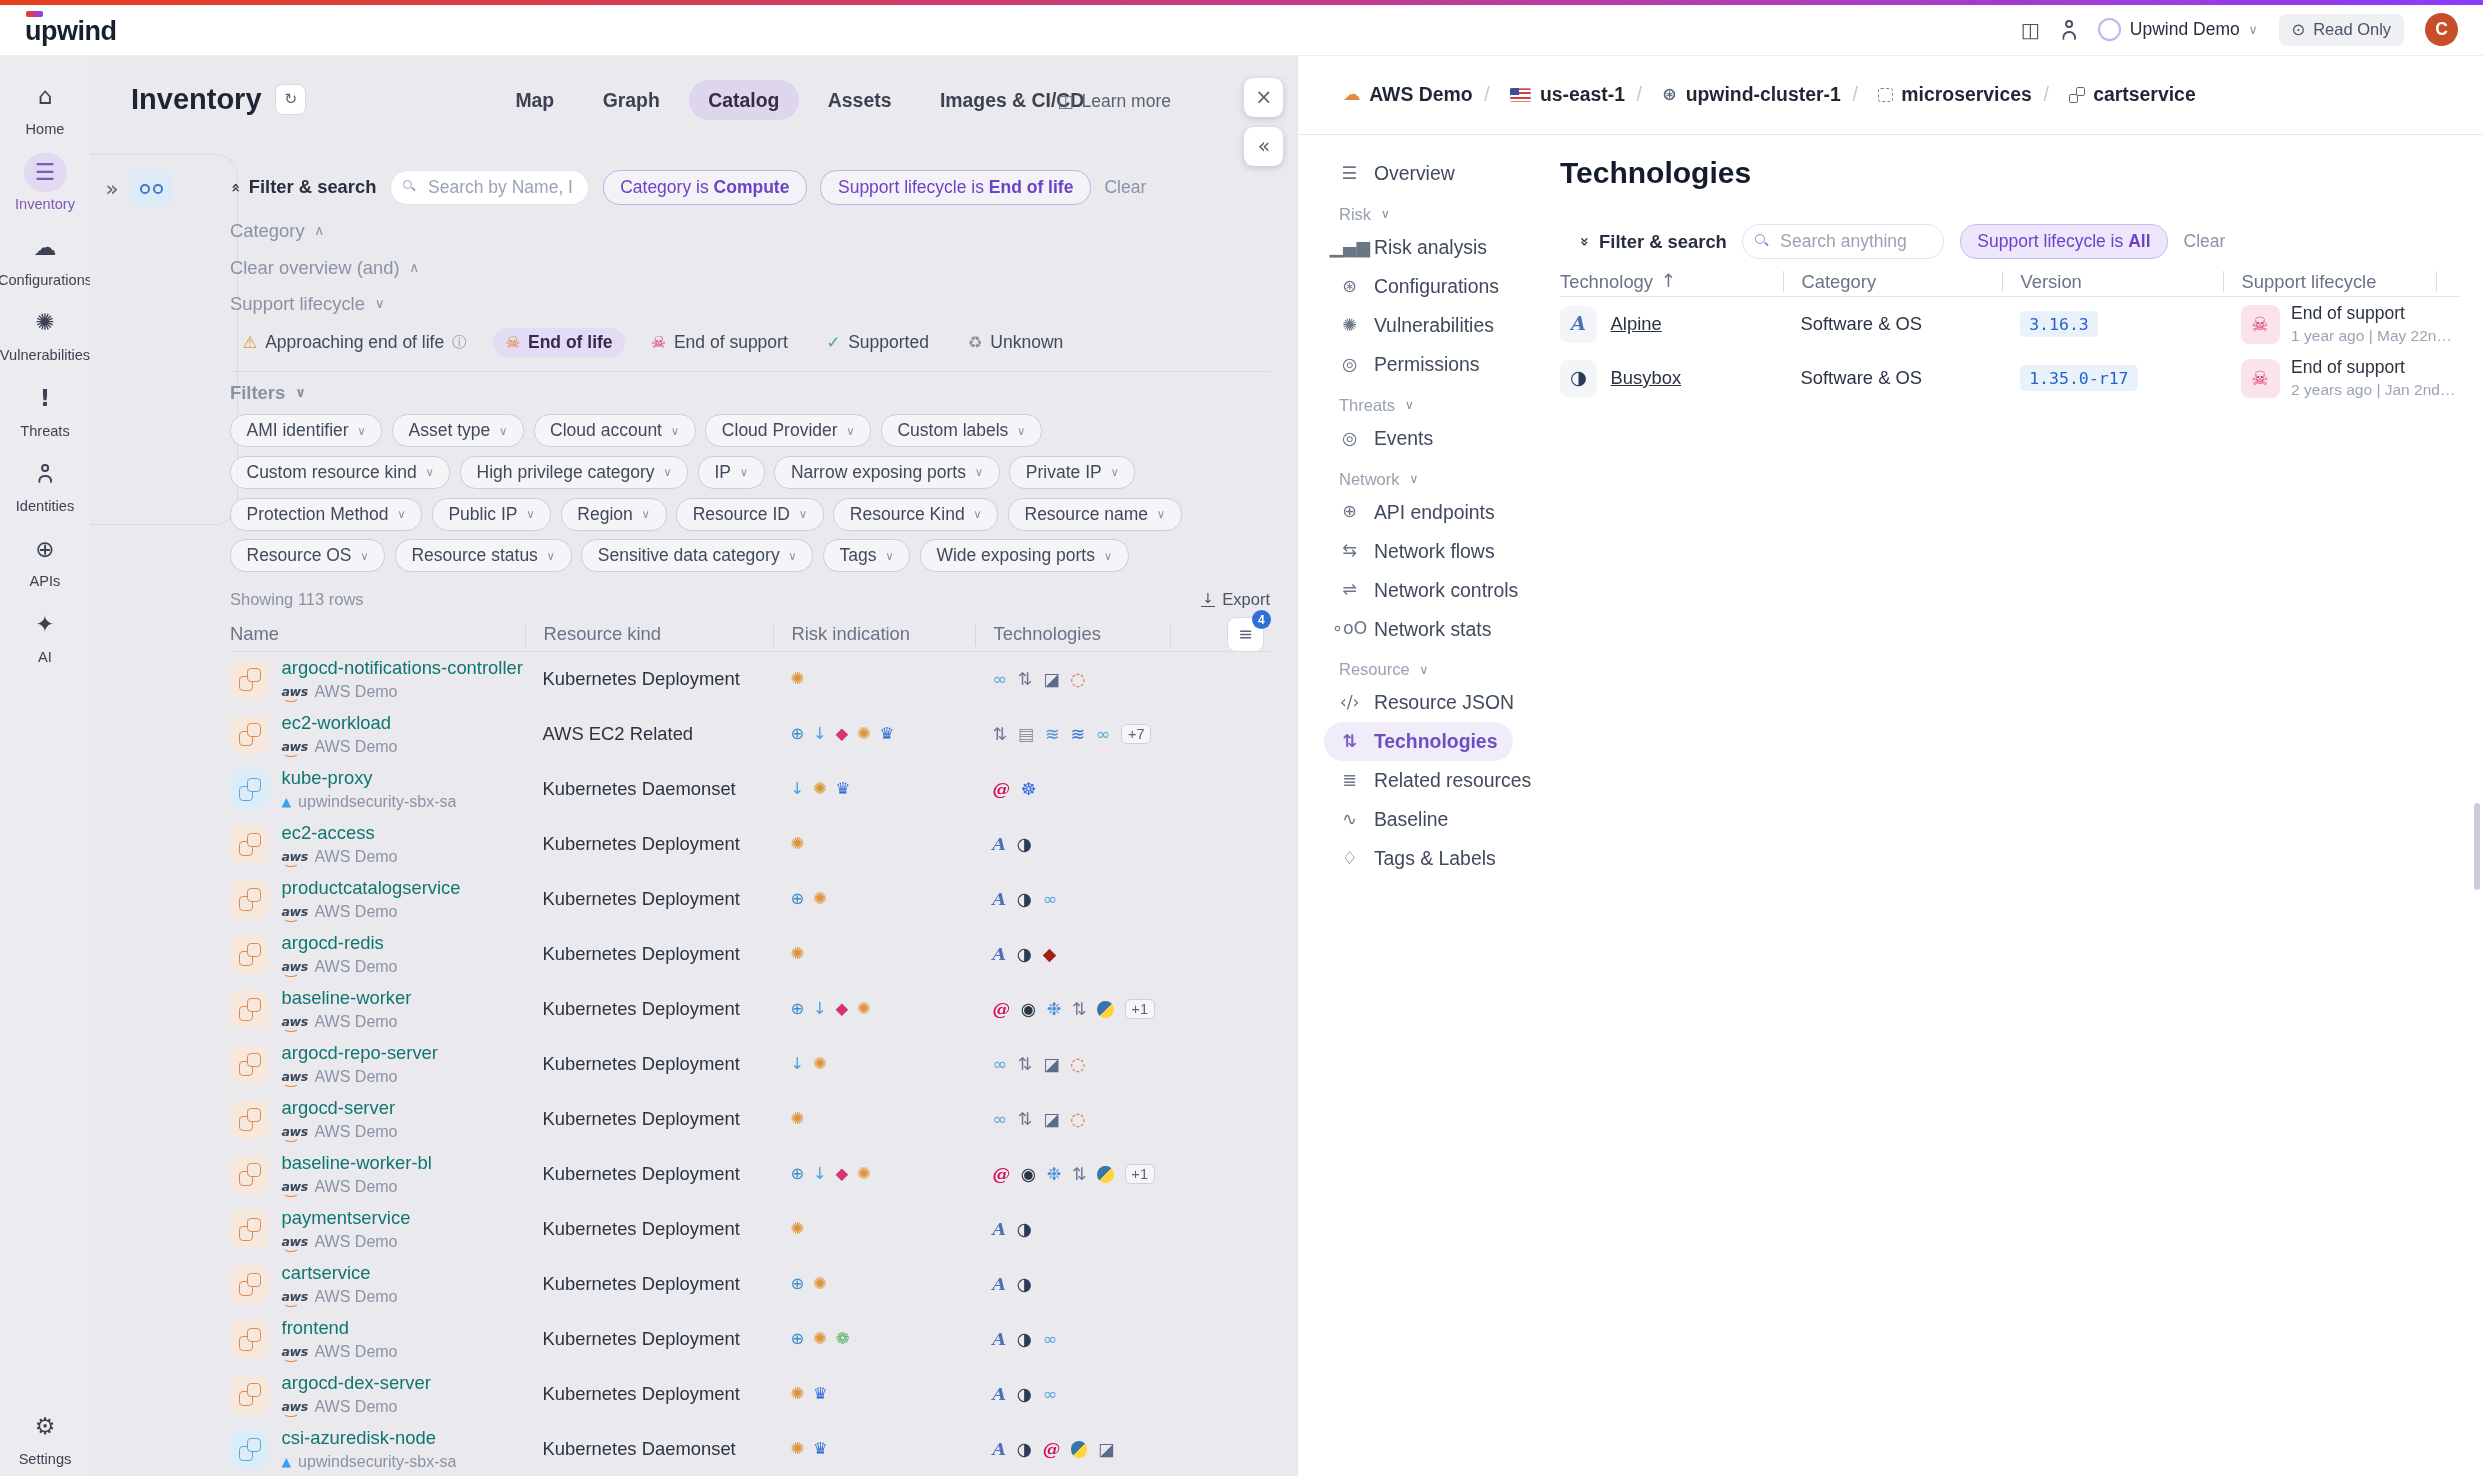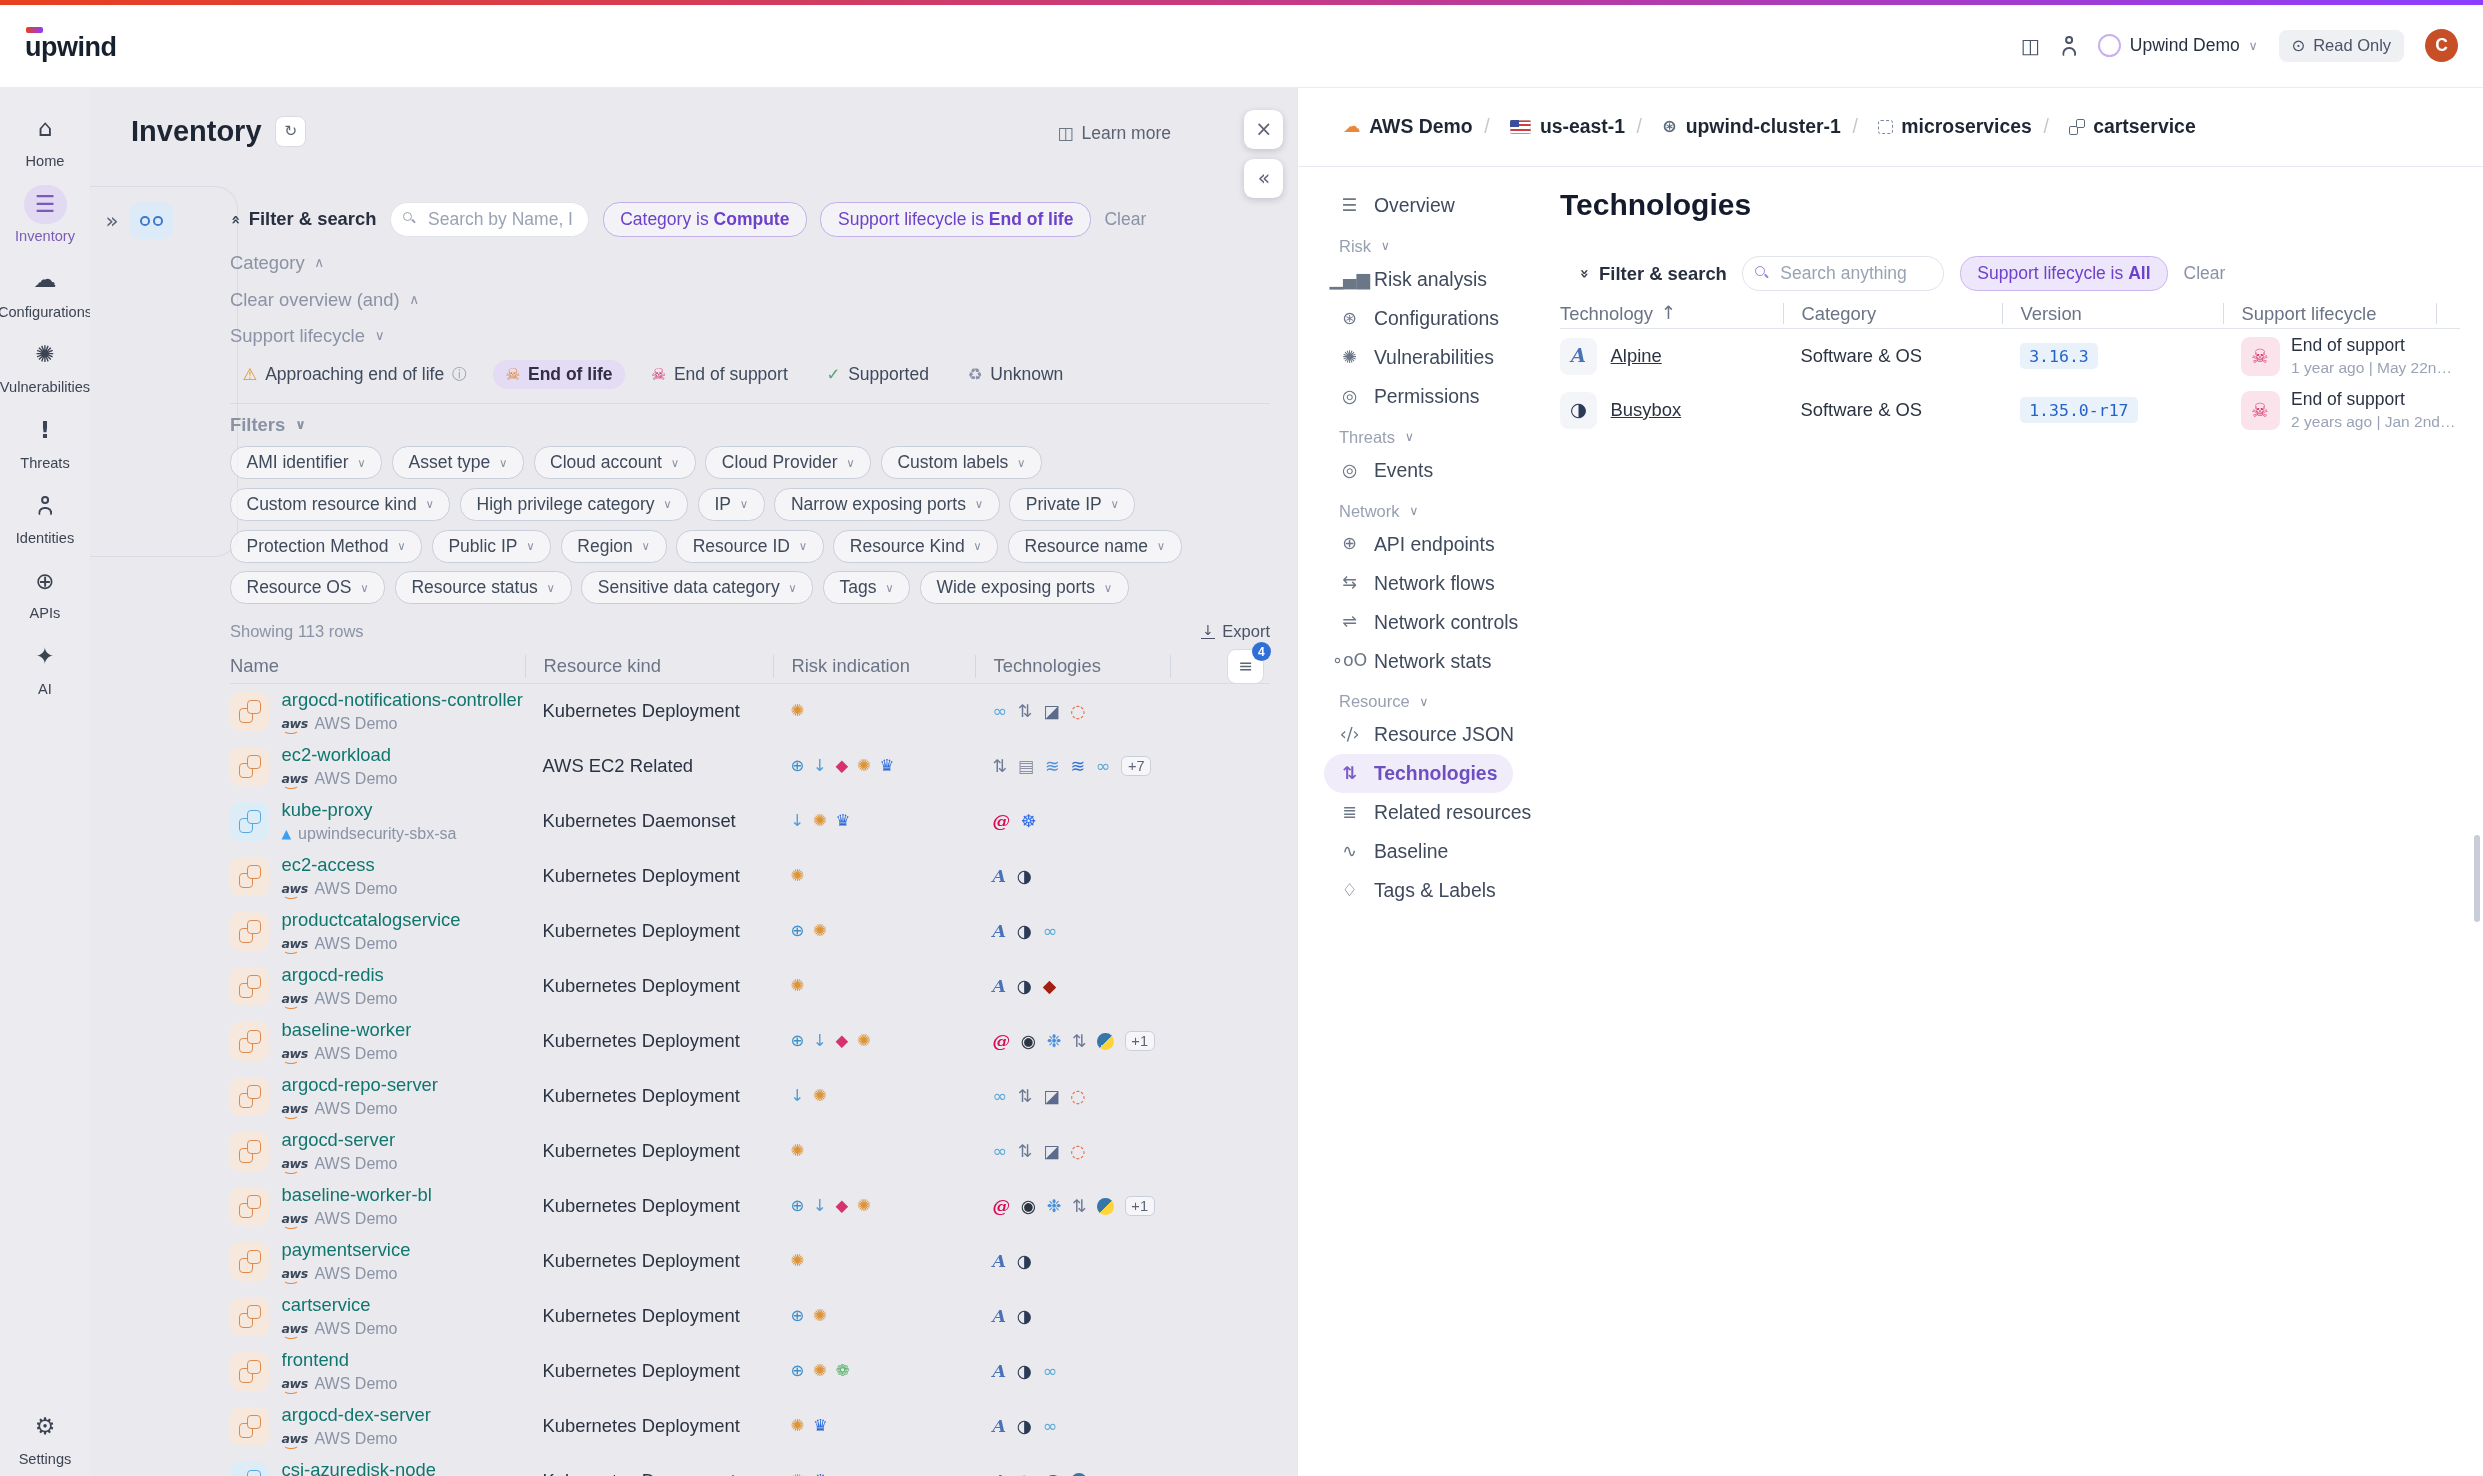--- a/index.html
+++ b/index.html
@@ -2,21 +2,21 @@
 <html><head>
 <meta charset="utf-8">
 <style>
   html,body{margin:0;padding:0;}
   body{width:2483px;height:1477px;overflow:hidden;background:#fff;
        font-family:"Liberation Sans",sans-serif;color:#28303f;-webkit-font-smoothing:antialiased;}
   .page{position:relative;width:2483px;height:1477px;display:flex;flex-direction:column;}
   .topgrad{height:4.9px;background:linear-gradient(90deg,#e8401e 0%,#c13a8c 55%,#8b3dff 100%);}
   
   .topbar{height:50px;background:#fff;display:flex;align-items:center;justify-content:space-between;
-          padding:16px 25px;border-bottom:1px solid #ebedf2;flex:0 0 auto;}
+          padding:0 25px;border-bottom:1px solid #ebedf2;flex:0 0 auto;}
   .logo{position:relative;font-size:27px;font-weight:800;letter-spacing:-0.5px;color:#17202e;padding-top:3.9px;cursor:pointer;}
   .logo-mark{position:absolute;top:-1px;left:1px;width:16.5px;height:5.8px;border-radius:1.9px;
              background:linear-gradient(90deg,#e8401e,#8b3dff);}
   .top-right{display:flex;align-items:center;gap:21.3px;}
   .tb-icn{font-size:20.4px;color:#4a5365;cursor:pointer;display:inline-flex;align-items:center;}
   .org{display:flex;align-items:center;gap:8.7px;cursor:pointer;}
   .org-ring{width:23px;height:23px;border-radius:50%;border:2.9px solid #c9b0ef;background:#fff;box-sizing:border-box;}
   .org-name{font-size:17.5px;color:#28303f;}
   .robadge{display:flex;align-items:center;gap:7.8px;background:#eef0f4;border-radius:7.8px;
            padding:6.8px 12.6px;font-size:16.5px;color:#4a5365;}
@@ -276,20 +276,33 @@
           </span>
         <span class="rail-lb">Settings</span>
       </div>
     </nav>
 
     <section class="cat">
       <div class="cat-title">
         <h1>Inventory</h1>
         <span class="refresh-btn icn" style="color: rgb(91, 101, 117);">↻</span>
       </div>
+      <div class="tabs">
+
+          <span class="tab">Map</span>
+
+          <span class="tab">Graph</span>
+
+          <span class="tab on">Catalog</span>
+
+          <span class="tab">Assets</span>
+
+          <span class="tab">Images &amp; CI/CD</span>
+
+      </div>
       <div class="learnmore">
         <span class="icn" style="color: rgb(107, 118, 134);">◫</span>
         <span>Learn more</span>
       </div>
       <div class="fab close icn" style="color: rgb(91, 101, 117);">×</div>
       <div class="fab coll icn" style="color: rgb(91, 101, 117);">«</div>
 
       <div class="drawer">
         <div class="drawer-row">
           <span class="drawer-exp icn" style="color: rgb(91, 101, 117);">»</span>

